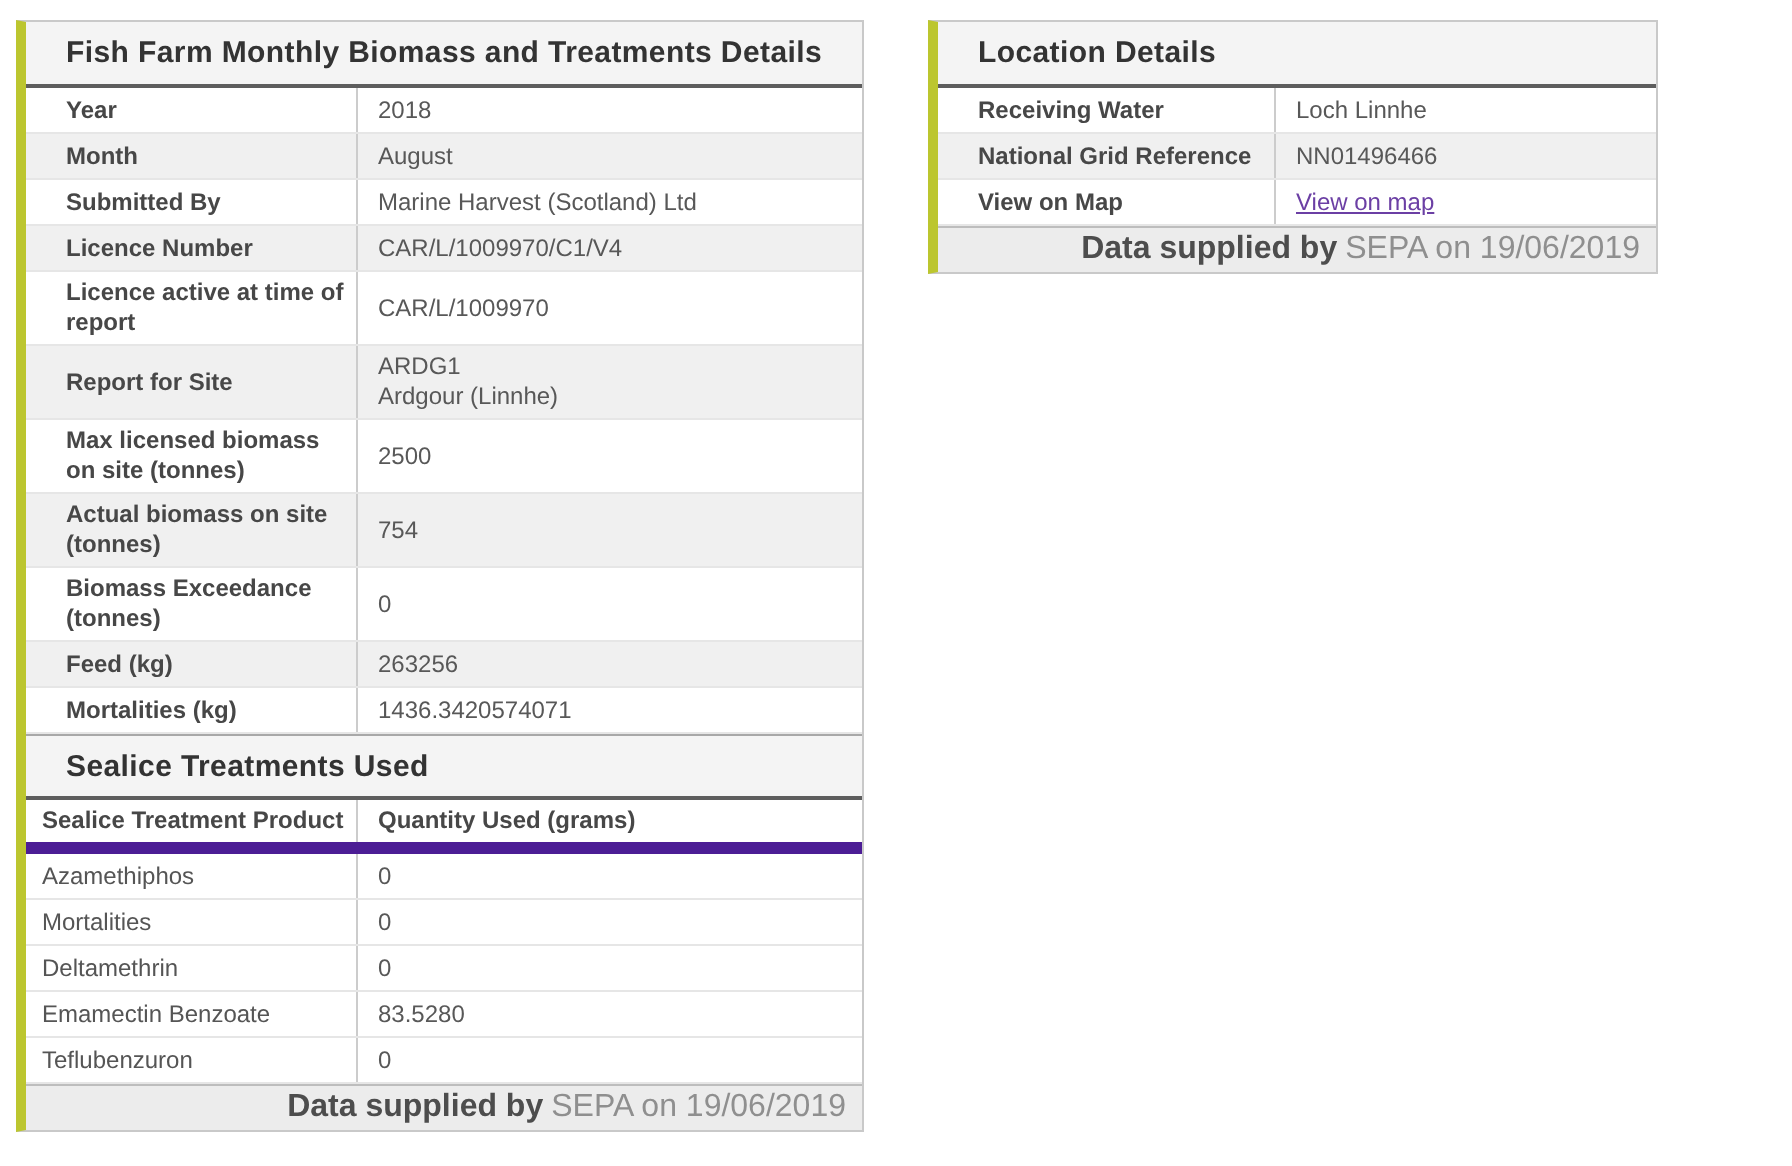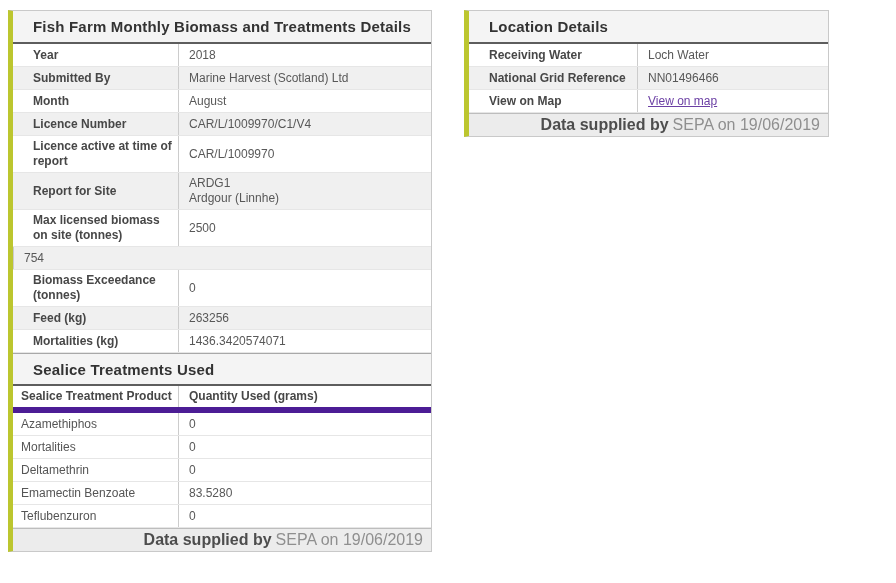--- a/index.html
+++ b/index.html
@@ -79,45 +79,46 @@
 
   <div class="panel panel-left">
     <div class="sec-head">Fish Farm Monthly Biomass and Treatments Details</div>
 
     <div class="striped">
       <div class="drow">
         <div class="cell lbl">Year</div>
         <div class="cell val">2018</div>
       </div>
       <div class="drow">
+        <div class="cell lbl">Month</div>
+        <div class="cell val">August</div>
+      </div>
+      <div class="drow">
         <div class="cell lbl">Submitted By</div>
         <div class="cell val">Marine Harvest (Scotland) Ltd</div>
-      </div>
-      <div class="drow">
-        <div class="cell lbl">Month</div>
-        <div class="cell val">August</div>
       </div>
       <div class="drow">
         <div class="cell lbl">Licence Number</div>
         <div class="cell val">CAR/L/1009970/C1/V4</div>
       </div>
       <div class="drow">
         <div class="cell lbl">Licence active at time of report</div>
         <div class="cell val">CAR/L/1009970</div>
       </div>
       <div class="drow">
         <div class="cell lbl">Report for Site</div>
         <div class="cell val">ARDG1
 Ardgour (Linnhe)</div>
       </div>
       <div class="drow">
         <div class="cell lbl">Max licensed biomass on site (tonnes)</div>
         <div class="cell val">2500</div>
       </div>
       <div class="drow">
+        <div class="cell lbl">Actual biomass on site (tonnes)</div>
         <div class="cell val">754</div>
       </div>
       <div class="drow">
         <div class="cell lbl">Biomass Exceedance (tonnes)</div>
         <div class="cell val">0</div>
       </div>
       <div class="drow">
         <div class="cell lbl">Feed (kg)</div>
         <div class="cell val">263256</div>
       </div>
@@ -161,21 +162,21 @@
       <span class="fr">SEPA on 19/06/2019</span>
     </div>
   </div>
 
   <div class="panel panel-right">
     <div class="sec-head">Location Details</div>
 
     <div class="striped">
       <div class="drow">
         <div class="cell lbl">Receiving Water</div>
-        <div class="cell val">Loch Water</div>
+        <div class="cell val">Loch Linnhe</div>
       </div>
       <div class="drow">
         <div class="cell lbl">National Grid Reference</div>
         <div class="cell val">NN01496466</div>
       </div>
       <div class="drow">
         <div class="cell lbl">View on Map</div>
         <div class="cell val">
           <a class="maplink">View on map</a>
         </div>

